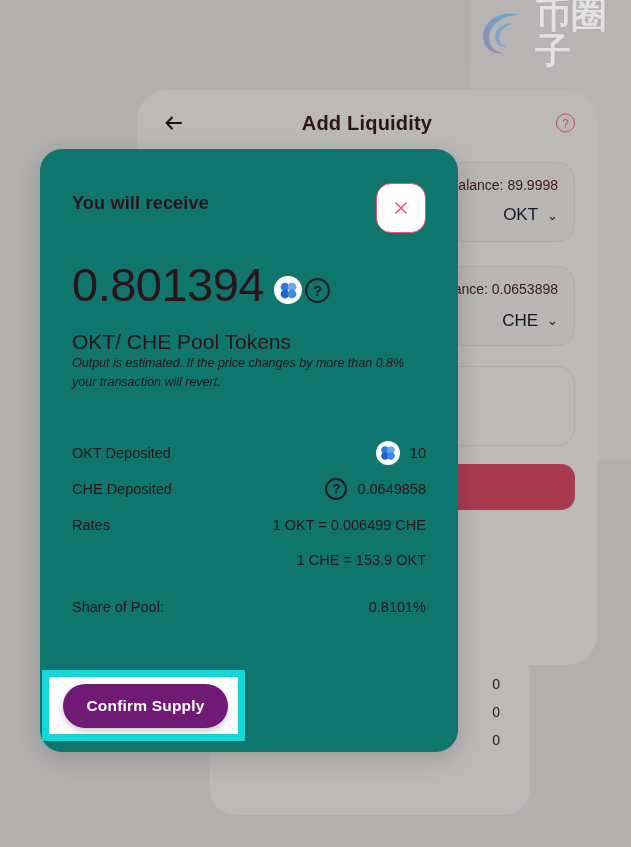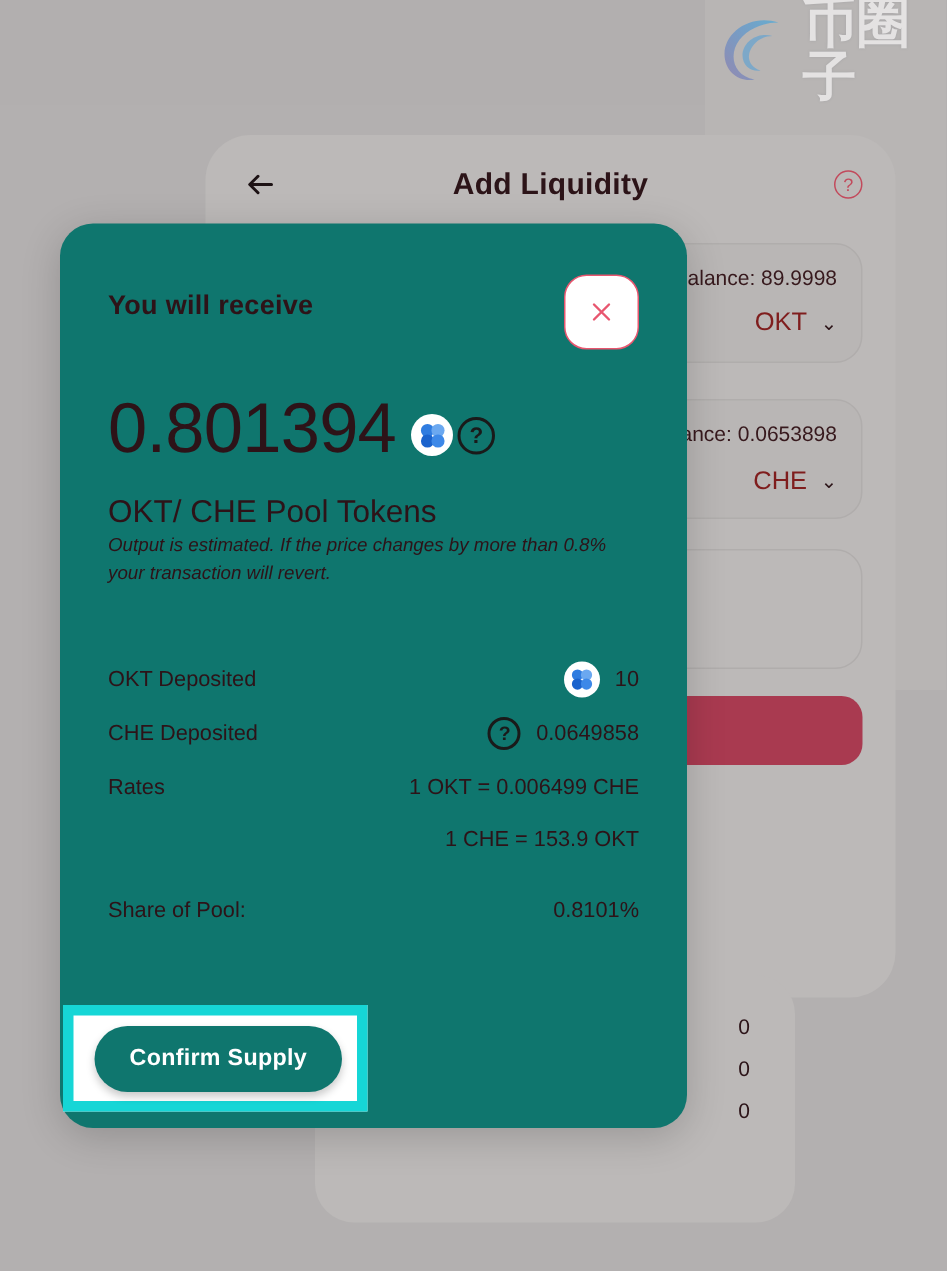--- a/index.html
+++ b/index.html
@@ -114,21 +114,21 @@
   }
   .token-sel {
     position: absolute; right: 16px; bottom: 12px;
     display: flex; align-items: center; gap: 9px;
   }
   .token-glyph-wrap {
     width: 28px; height: 28px; border-radius: 50%;
     background: #fbfbfb;
     display: flex; align-items: center; justify-content: center;
   }
-  .token-sym { font-size: 17px; color: #7f1d1d; margin-left: 45px; }
+  .token-sym { font-size: 17px; color: #0f172a; margin-left: 45px; }
   .caret { font-size: 13px; color: #2c1418; }
   .qmark-circle {
     width: 25px; height: 25px; border-radius: 50%;
     border: 2px solid #1a1a1a; color: #1a1a1a;
     font-size: 15px; font-weight: bold;
     display: flex; align-items: center; justify-content: center;
     line-height: 1;
   }
   .pool-box {
     margin: 20px 22px 0 22px;
@@ -238,21 +238,21 @@
     position: absolute;
     left: 42px; top: 670px;
     width: 203px; height: 71px;
     border: 7px solid #16d6d6;
     background: #ffffff;
   }
   .confirm-btn {
     position: absolute;
     left: 63px; top: 684px;
     width: 165px; height: 44px;
-    background: #0f766e;
+    background: #701a75;
     border-radius: 22px;
     color: #ffffff;
     font-size: 15.5px; font-weight: bold;
     display: flex; align-items: center; justify-content: center;
     letter-spacing: 0.2px;
     box-shadow: 0 3px 6px rgba(0,0,0,0.22);
   }
 </style>
 </head>
 <body>

